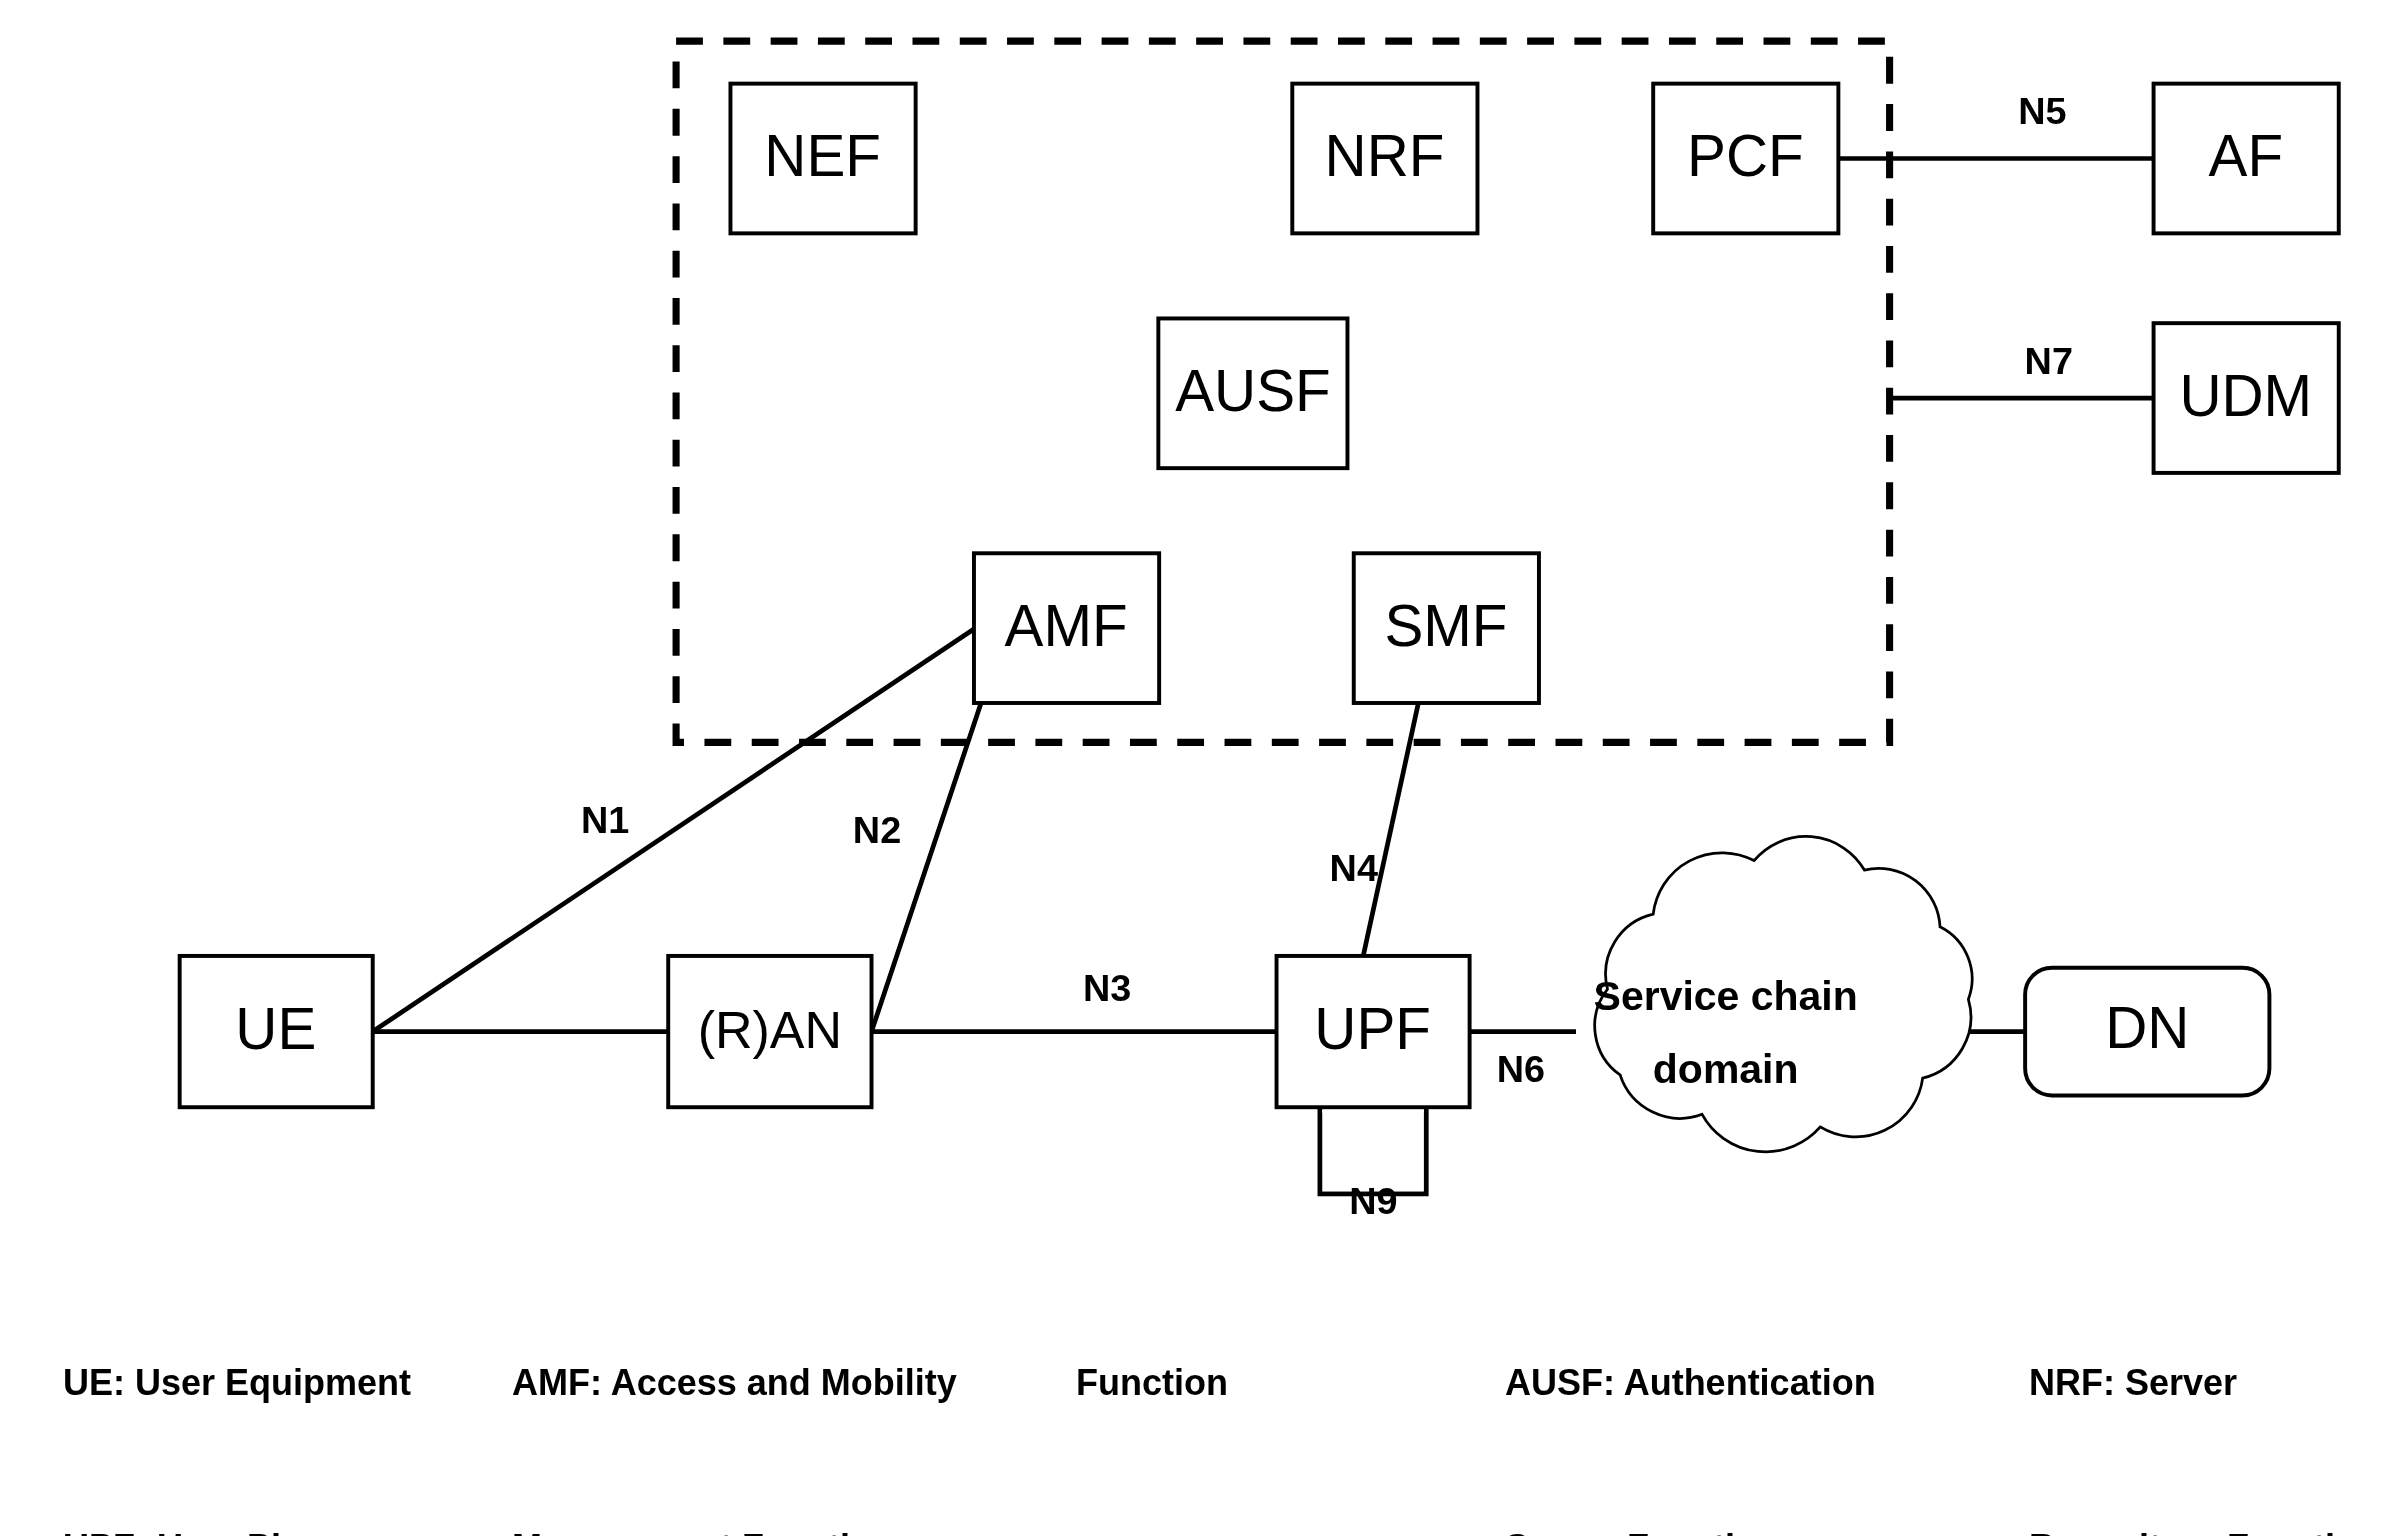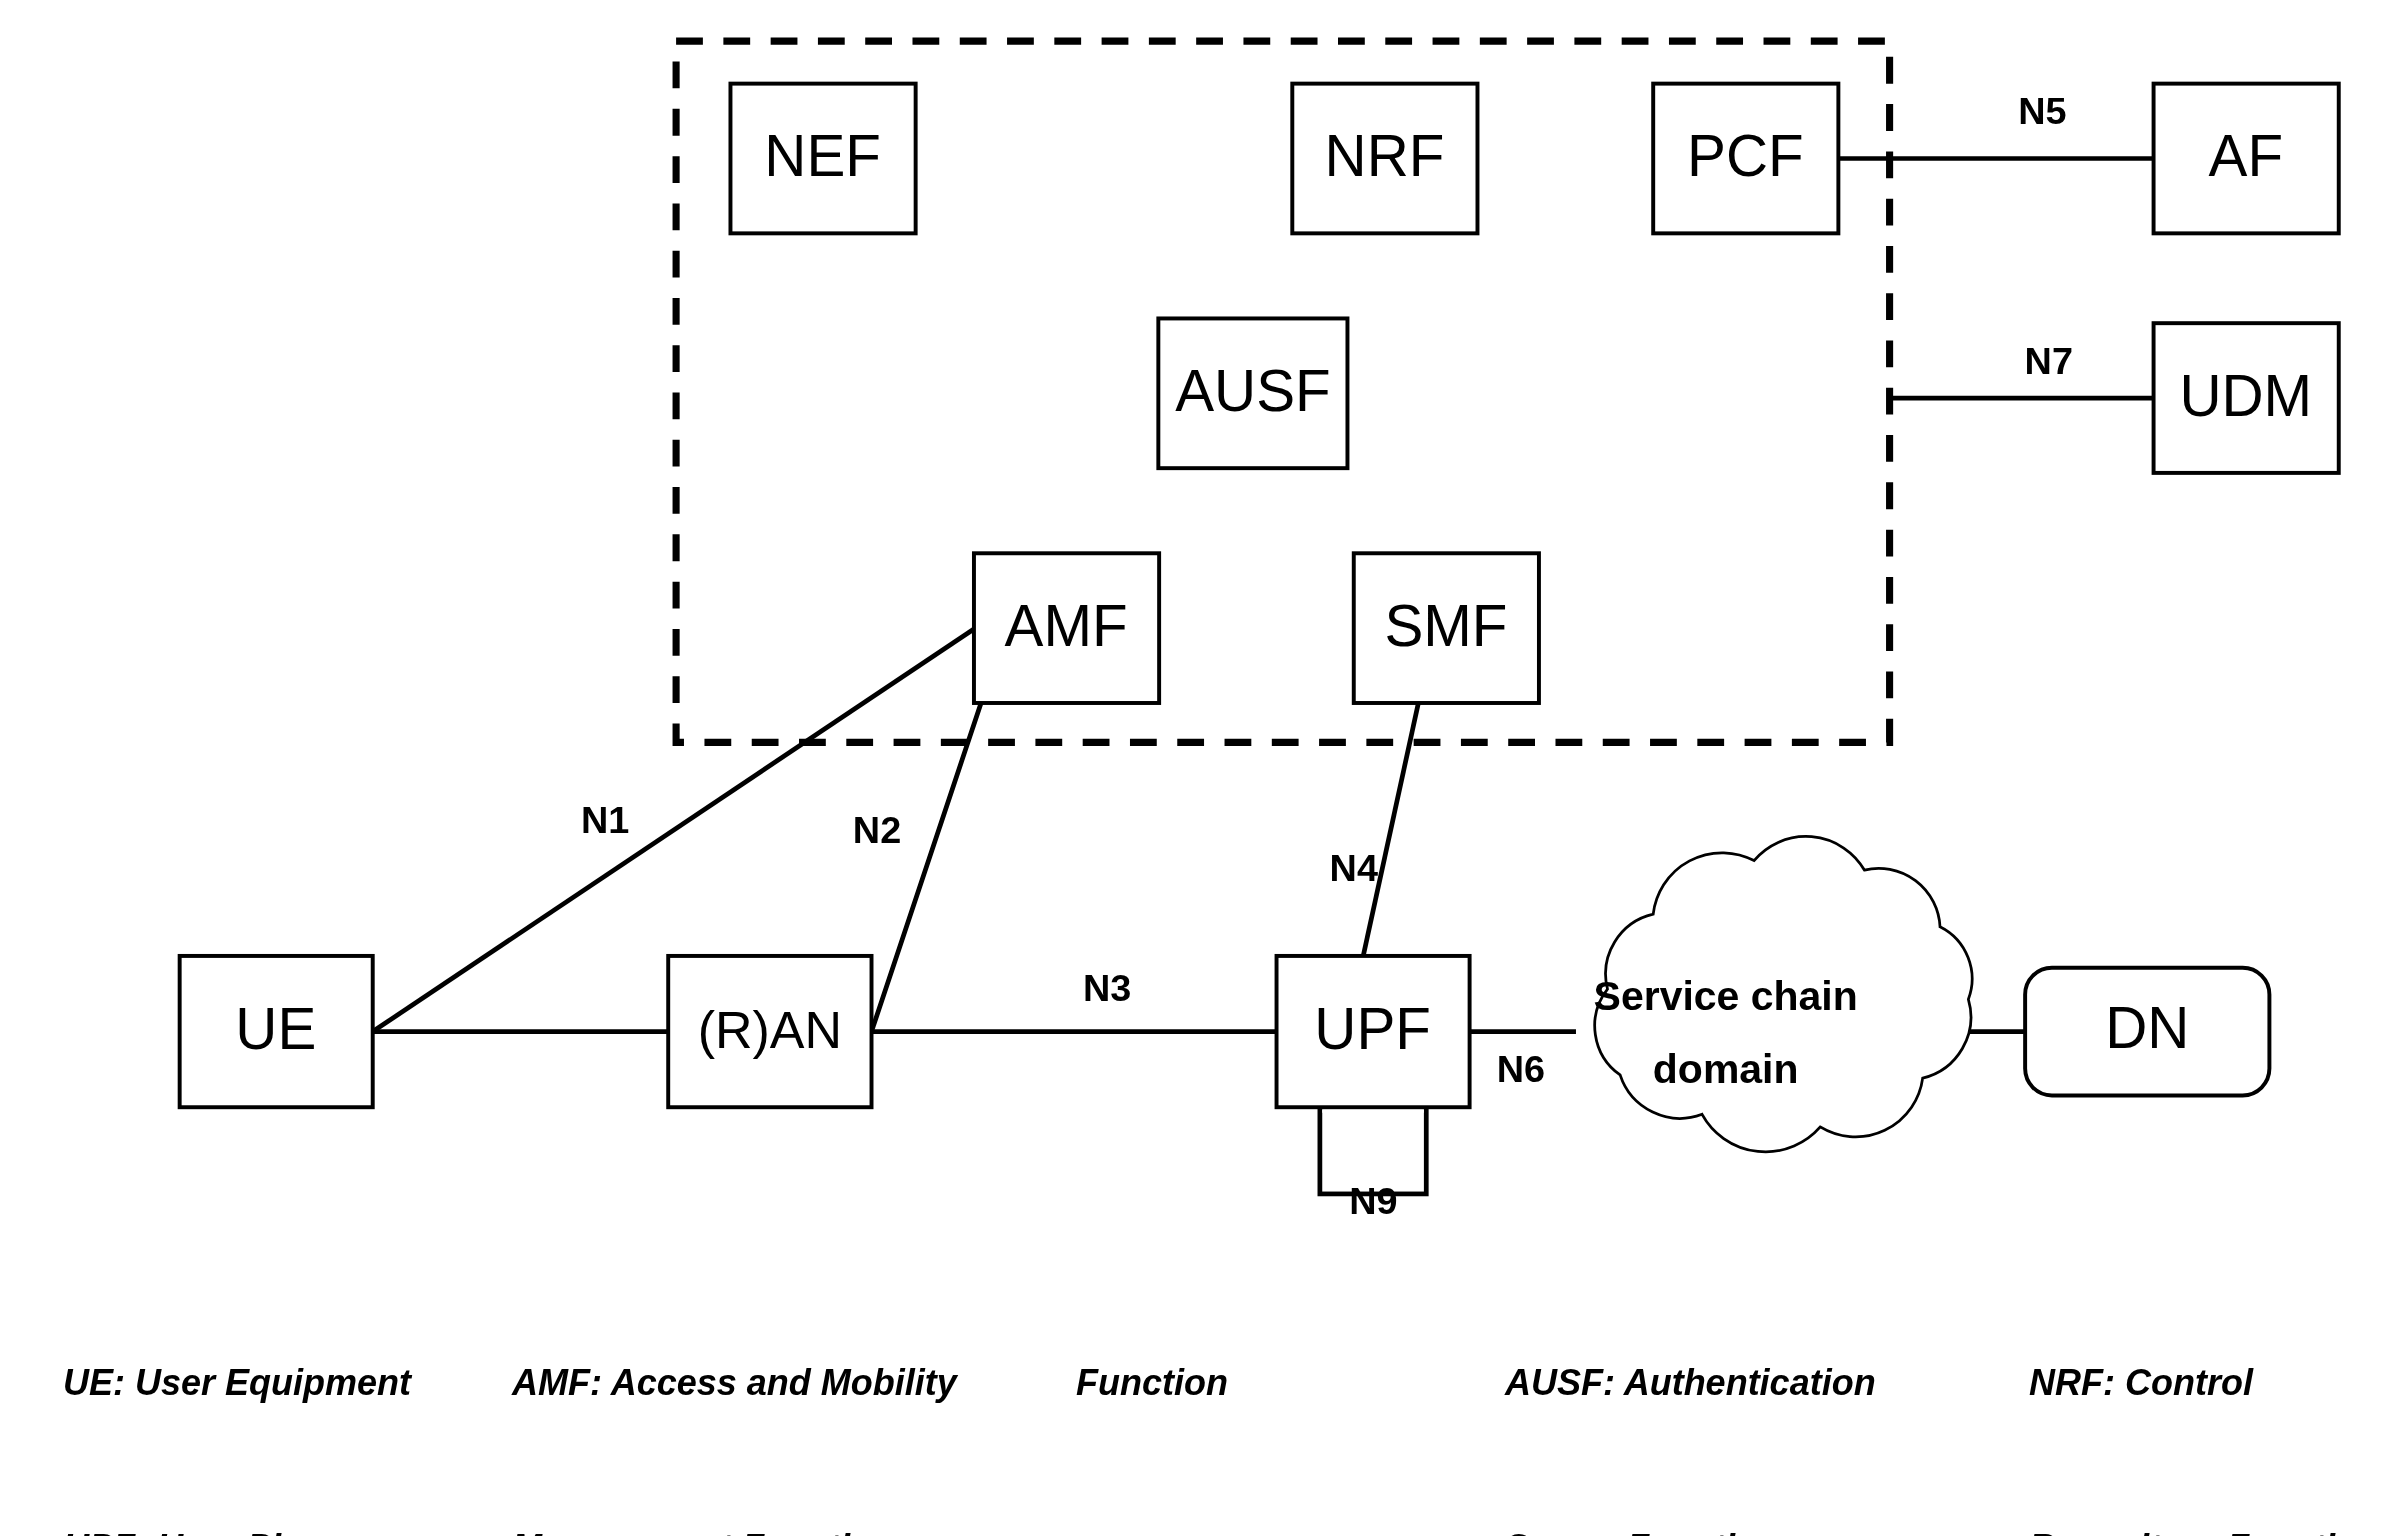--- a/index.html
+++ b/index.html
@@ -101,21 +101,21 @@
   .legend-col {
     position: absolute;
     top: 0;
     font-family: "Liberation Sans", sans-serif;
     font-size: 36px;
     font-weight: 700;
     line-height: 55px;
     color: #000000;
     white-space: pre;
   }
-  .legend-line { display: block; font-style: italic; }
+  .legend-line { display: block; }
   #legend-col-0 { left: 63px;   width: 426px; }
   #legend-col-1 { left: 512px;  width: 504px; }
   #legend-col-2 { left: 1076px; width: 426px; }
   #legend-col-3 { left: 1505px; width: 473px; }
   #legend-col-4 { left: 2029px; width: 370px; }
 </style>
 </head>
 <body>
 
 <div id="diagram-root">
@@ -253,17 +253,17 @@
     
   </div>
   <div class="legend-col" id="legend-col-3">
     <span class="legend-line">AUSF: Authentication</span>
     <span class="legend-line">Server Function</span>
     
     
     
   </div>
   <div class="legend-col" id="legend-col-4">
-    <span class="legend-line">NRF: Control</span>
+    <span class="legend-line">NRF: Server</span>
     <span class="legend-line">Repository Function</span>
   </div>
 </div>
 
 
 </body></html>

